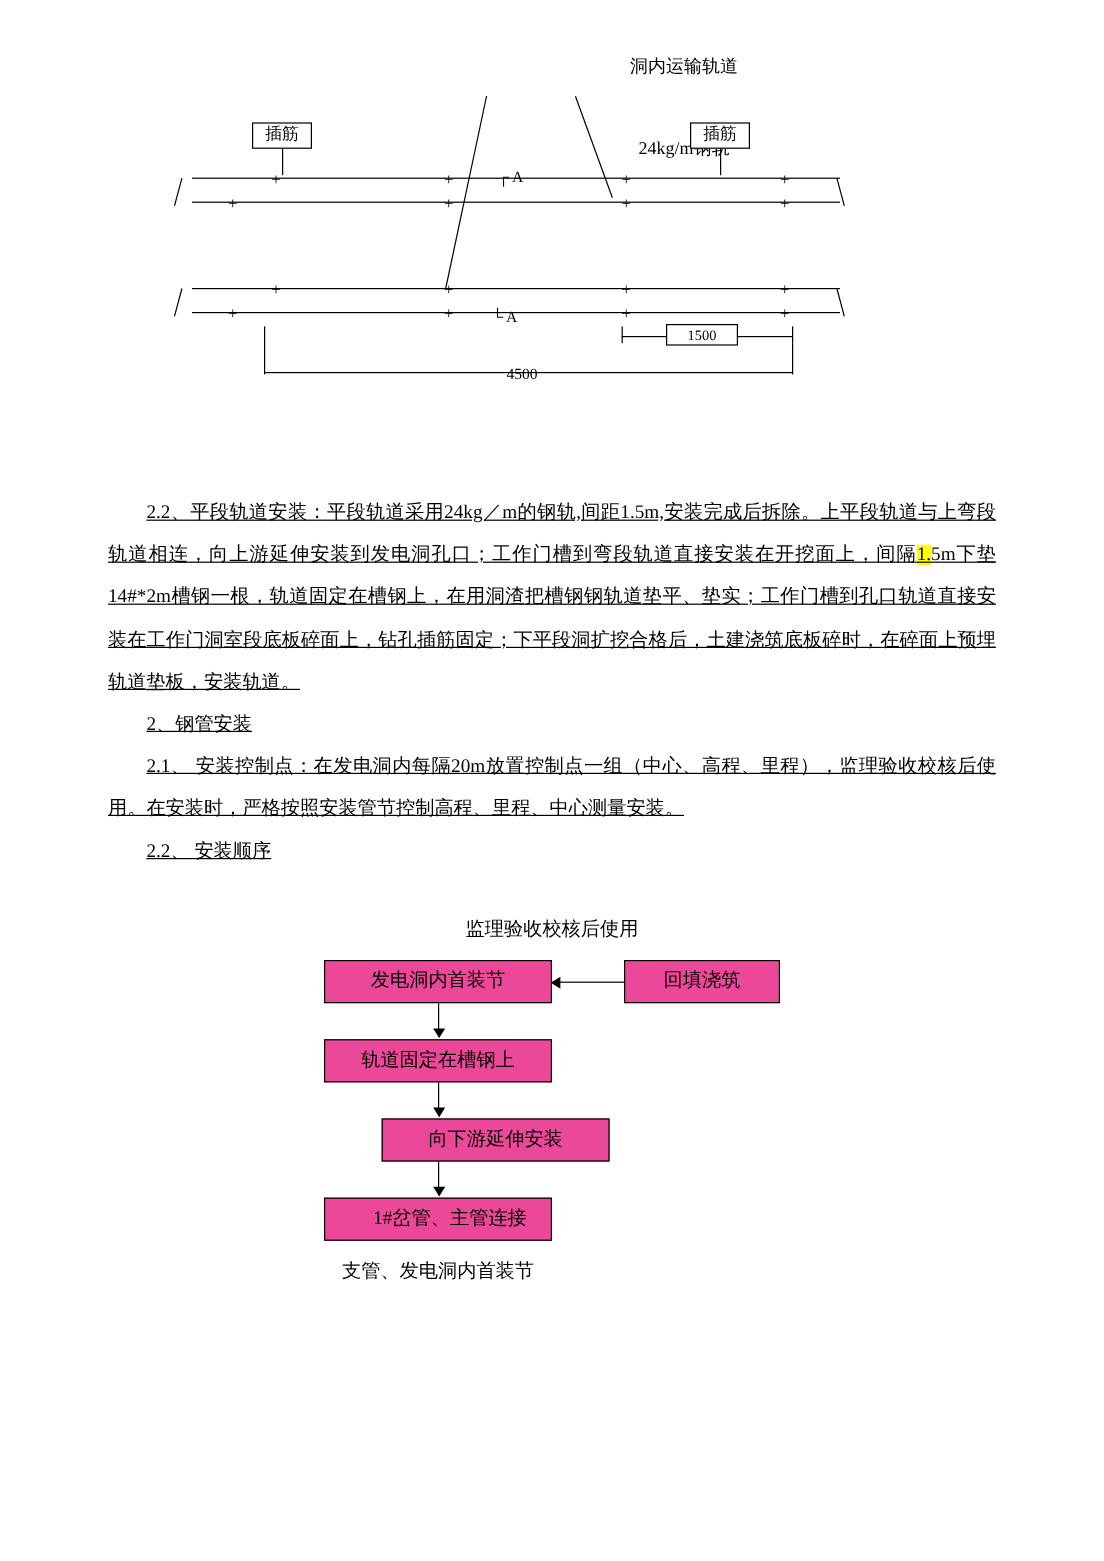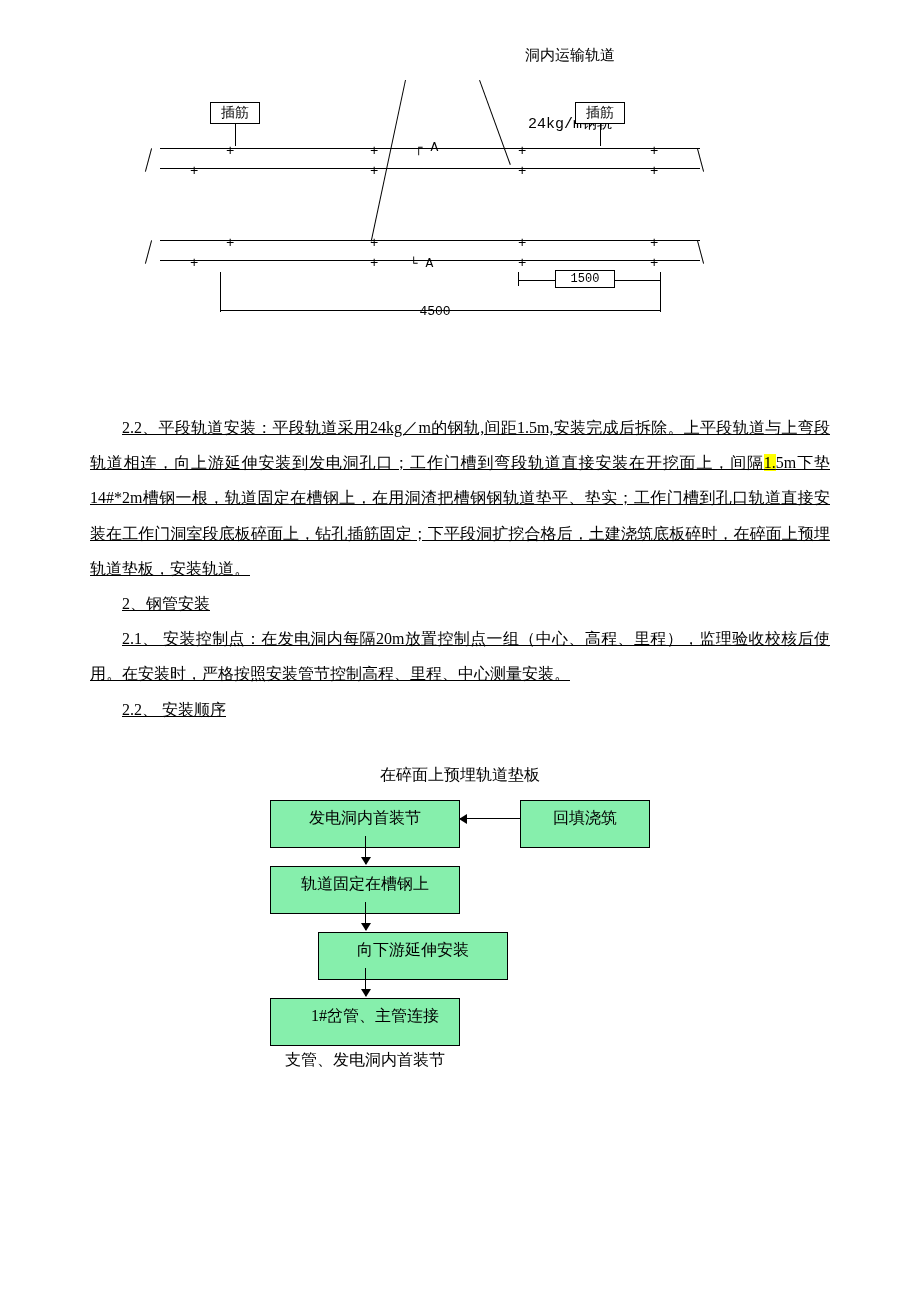--- a/index.html
+++ b/index.html
@@ -7,33 +7,33 @@
       width: 920px;
       height: 1301px;
       background: #fff;
       font-family: "SimSun", "宋体", serif;
       font-size: 16px;
       color: #000;
       line-height: 2.2;
       position: relative;
     }
     .page { padding: 40px 90px 40px 90px; }
-    .diagram-top { height: 340px; position: relative; margin: 0 auto 30px 40px; width: 600px; font-family: Liberation Mono, monospace; }
+    .diagram-top { height: 340px; position: relative; margin: 0 auto 30px 40px; width: 600px; }
     .paras { text-indent: 2em; text-align: justify; }
     .paras p { margin: 0; text-decoration: underline; }
     .hl { background: #ffff00; }
     .flow-title { text-align: center; margin-top: 30px; margin-bottom: 8px; }
     .flowchart { width: 420px; margin: 0 auto; position: relative; height: 360px; }
     .fbox {
       position: absolute;
       border: 1.5px solid #000;
-      background: #86efac;
+      background: #ec4899;
       text-align: center;
       line-height: 34px;
-      height: 48px;
+      height: 36px;
       font-size: 16px;
     }
     .arrow-v { position: absolute; width: 0; border-left: 1.5px solid #000; }
     .arrow-v::after {
       content: ""; position: absolute; left: -5px; bottom: -1px;
       border-left: 5px solid transparent; border-right: 5px solid transparent;
       border-top: 8px solid #000;
     }
     .arrow-h { position: absolute; height: 0; border-top: 1.5px solid #000; }
     .arrow-h::before {
@@ -111,21 +111,21 @@
     <div class="td-dim" style="left:275px; top:258px; width:60px;">4500</div>
   </div>
 
   <div class="paras">
     <p><span>2.2、平段轨道安装：平段轨道采用24kg／m的钢轨,间距1.5m,安装完成后拆除。上平段轨道与上弯段轨道相连，向上游延伸安装到发电洞孔口；工作门槽到弯段轨道直接安装在开挖面上，间隔</span><span class="hl">1.</span><span>5m下垫14#*2m槽钢一根，轨道固定在槽钢上，在用洞渣把槽钢钢轨道垫平、垫实；工作门槽到孔口轨道直接安装在工作门洞室段底板碎面上，钻孔插筋固定；下平段洞扩挖合格后，土建浇筑底板碎时，在碎面上预埋轨道垫板，安装轨道。</span></p>
     <p>2、钢管安装</p>
     <p>2.1、 安装控制点：在发电洞内每隔20m放置控制点一组（中心、高程、里程），监理验收校核后使用。在安装时，严格按照安装管节控制高程、里程、中心测量安装。</p>
     <p>2.2、    安装顺序</p>
   </div>
 
-  <div class="flow-title">在碎面上预埋轨道垫板</div>
+  <div class="flow-title">监理验收校核后使用</div>
   <div class="flowchart">
 
     <div class="fbox" style="left:20px; top:0; width:190px;">发电洞内首装节</div>
     <div class="fbox" style="left:270px; top:0; width:130px;">回填浇筑</div>
     <div class="arrow-h" style="left:210px; top:18px; width:60px;"></div>
 
     <div class="arrow-v" style="left:115px; top:36px; height:28px;"></div>
 
     <div class="fbox" style="left:20px; top:66px; width:190px;">轨道固定在槽钢上</div>
     <div class="arrow-v" style="left:115px; top:102px; height:28px;"></div>

